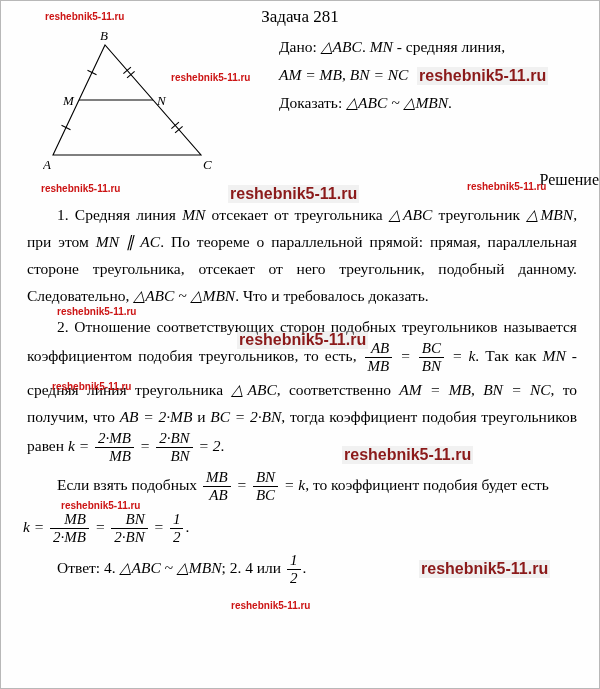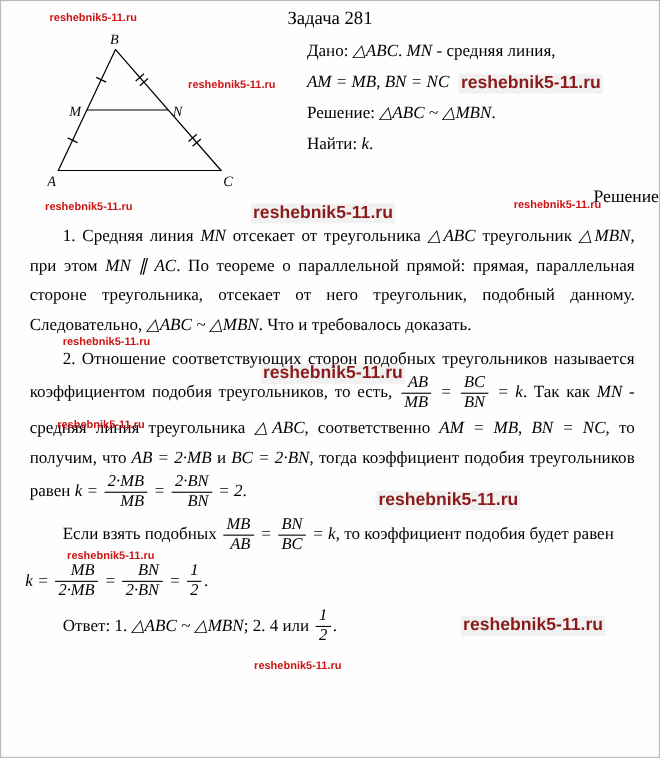--- a/index.html
+++ b/index.html
@@ -96,32 +96,31 @@
         <text x="160" y="142">C</text>
         <text x="20" y="78">M</text>
         <text x="114" y="78">N</text>
       </g>
     </svg>
   </div>
 
   <div class="given">
     <div><span class="t">Дано: </span><span class="m">△ABC</span><span class="t">. </span><span class="m">MN</span><span class="t"> - средняя линия,</span></div>
     <div><span class="m">AM = MB</span><span class="t">, </span><span class="m">BN = NC</span></div>
-    <div><span class="t">Решение: </span><span class="m">△ABC ~ △MBN</span><span class="t">.</span></div>
-    <div><span class="t">Найти: </span><span class="m">k</span><span class="t">.</span></div>
+    <div><span class="t">Доказать: </span><span class="m">△ABC ~ △MBN</span><span class="t">.</span></div>
   </div>
 
   <div class="heading">Решение</div>
 
   <div class="content">
 
     <p><span class="t">1. Средняя линия </span><span class="m">MN</span><span class="t"> отсекает от треугольника </span><span class="m">△ABC</span><span class="t"> треугольник </span><span class="m">△MBN</span><span class="t">, при этом </span><span class="m">MN ∥ AC</span><span class="t">. По теореме о параллельной прямой: прямая, параллельная стороне треугольника, отсекает от него треугольник, подобный данному. Следовательно, </span><span class="m">△ABC ~ △MBN</span><span class="t">. Что и требовалось доказать.</span></p>
 
     <p><span class="t">2. Отношение соответствующих сторон подобных треугольников называется коэффициентом подобия треугольников, то есть, </span><span class="frac"><span class="num">AB</span><span class="den">MB</span></span><span class="m"> = </span><span class="frac"><span class="num">BC</span><span class="den">BN</span></span><span class="m"> = k</span><span class="t">. Так как </span><span class="m">MN</span><span class="t"> - средняя линия треугольника </span><span class="m">△ABC</span><span class="t">, соответственно </span><span class="m">AM = MB</span><span class="t">, </span><span class="m">BN = NC</span><span class="t">, то получим, что </span><span class="m">AB = 2·MB</span><span class="t"> и </span><span class="m">BC = 2·BN</span><span class="t">, тогда коэффициент подобия треугольников равен </span><span class="m">k = </span><span class="frac"><span class="num">2·MB</span><span class="den">MB</span></span><span class="m"> = </span><span class="frac"><span class="num">2·BN</span><span class="den">BN</span></span><span class="m"> = 2</span><span class="t">.</span></p>
 
-    <p><span class="t">Если взять подобных </span><span class="frac"><span class="num">MB</span><span class="den">AB</span></span><span class="m"> = </span><span class="frac"><span class="num">BN</span><span class="den">BC</span></span><span class="m"> = k</span><span class="t">, то коэффициент подобия будет равен</span></p>
+    <p><span class="t">Если взять подобных </span><span class="frac"><span class="num">MB</span><span class="den">AB</span></span><span class="m"> = </span><span class="frac"><span class="num">BN</span><span class="den">BC</span></span><span class="m"> = k</span><span class="t">, то коэффициент подобия будет есть</span></p>
 
     <p class="formula"><span class="m">k = </span><span class="frac"><span class="num">MB</span><span class="den">2·MB</span></span><span class="m"> = </span><span class="frac"><span class="num">BN</span><span class="den">2·BN</span></span><span class="m"> = </span><span class="frac"><span class="num">1</span><span class="den">2</span></span><span class="t">.</span></p>
 
-    <p><span class="t">Ответ: 1. </span><span class="m">△ABC ~ △MBN</span><span class="t">; 2. 4 или </span><span class="frac"><span class="num">1</span><span class="den">2</span></span><span class="t">.</span></p>
+    <p><span class="t">Ответ: 4. </span><span class="m">△ABC ~ △MBN</span><span class="t">; 2. 4 или </span><span class="frac"><span class="num">1</span><span class="den">2</span></span><span class="t">.</span></p>
 
   </div>
 </div>
 
 </body></html>

